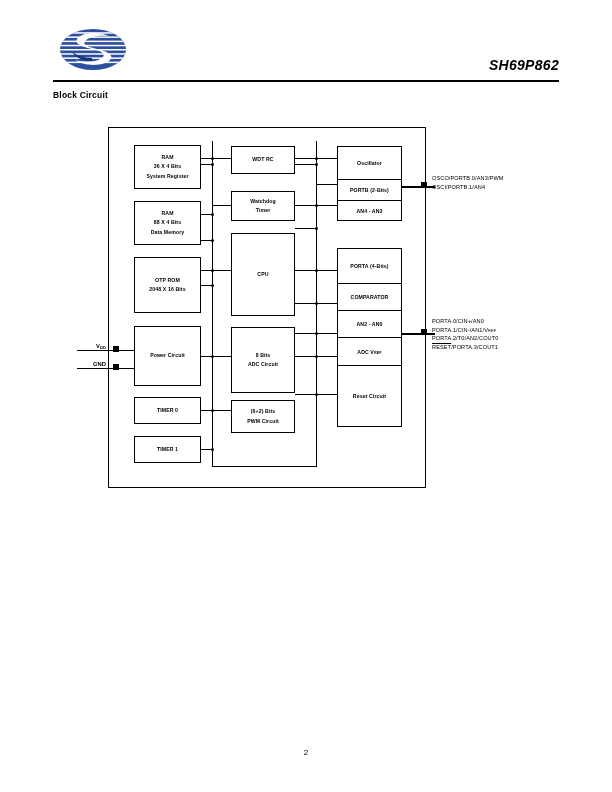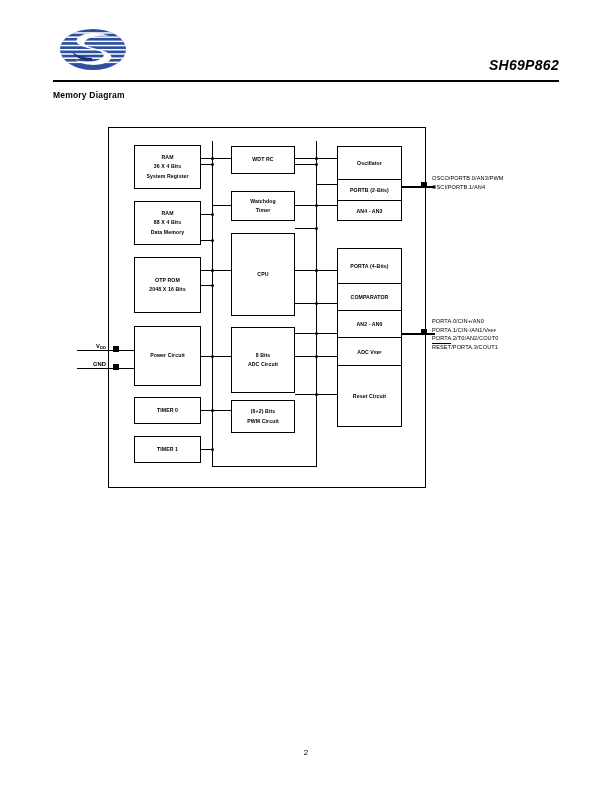--- a/index.html
+++ b/index.html
@@ -187,21 +187,21 @@
       <path d="M50 9 C40 4, 22 5, 18 12 C15 17, 24 20, 33 22 C41 24, 47 26, 44 30
                C40 35, 26 36, 16 33 C24 39, 44 40, 51 33 C56 28, 47 24, 38 22
                C30 20, 23 18, 26 14 C30 9, 42 8, 50 9 Z" fill="#ffffff"></path>
       <path d="M13 25 C19 29, 27 31, 33 31 L33 34 C24 34, 17 31, 13 25 Z" fill="#1c3572"></path>
     </g>
   </svg>
 </div>
 
 <div id="part-number">SH69P862</div>
 <div id="header-rule"></div>
-<div id="section-title">Memory Diagram</div>
+<div id="section-title">Block Circuit</div>
 
 <div id="diagram">
 
   <div class="vline" style="left:103px; top:13px; height:325px;"></div>
   <div class="vline" style="left:207px; top:13px; height:325px;"></div>
   <div class="hline" style="left:103px; top:338px; width:105px;"></div>
 
   <div class="blk" style="left:25px; top:17px; width:67px; height:44px;">
     <div>
       <span>RAM</span>

